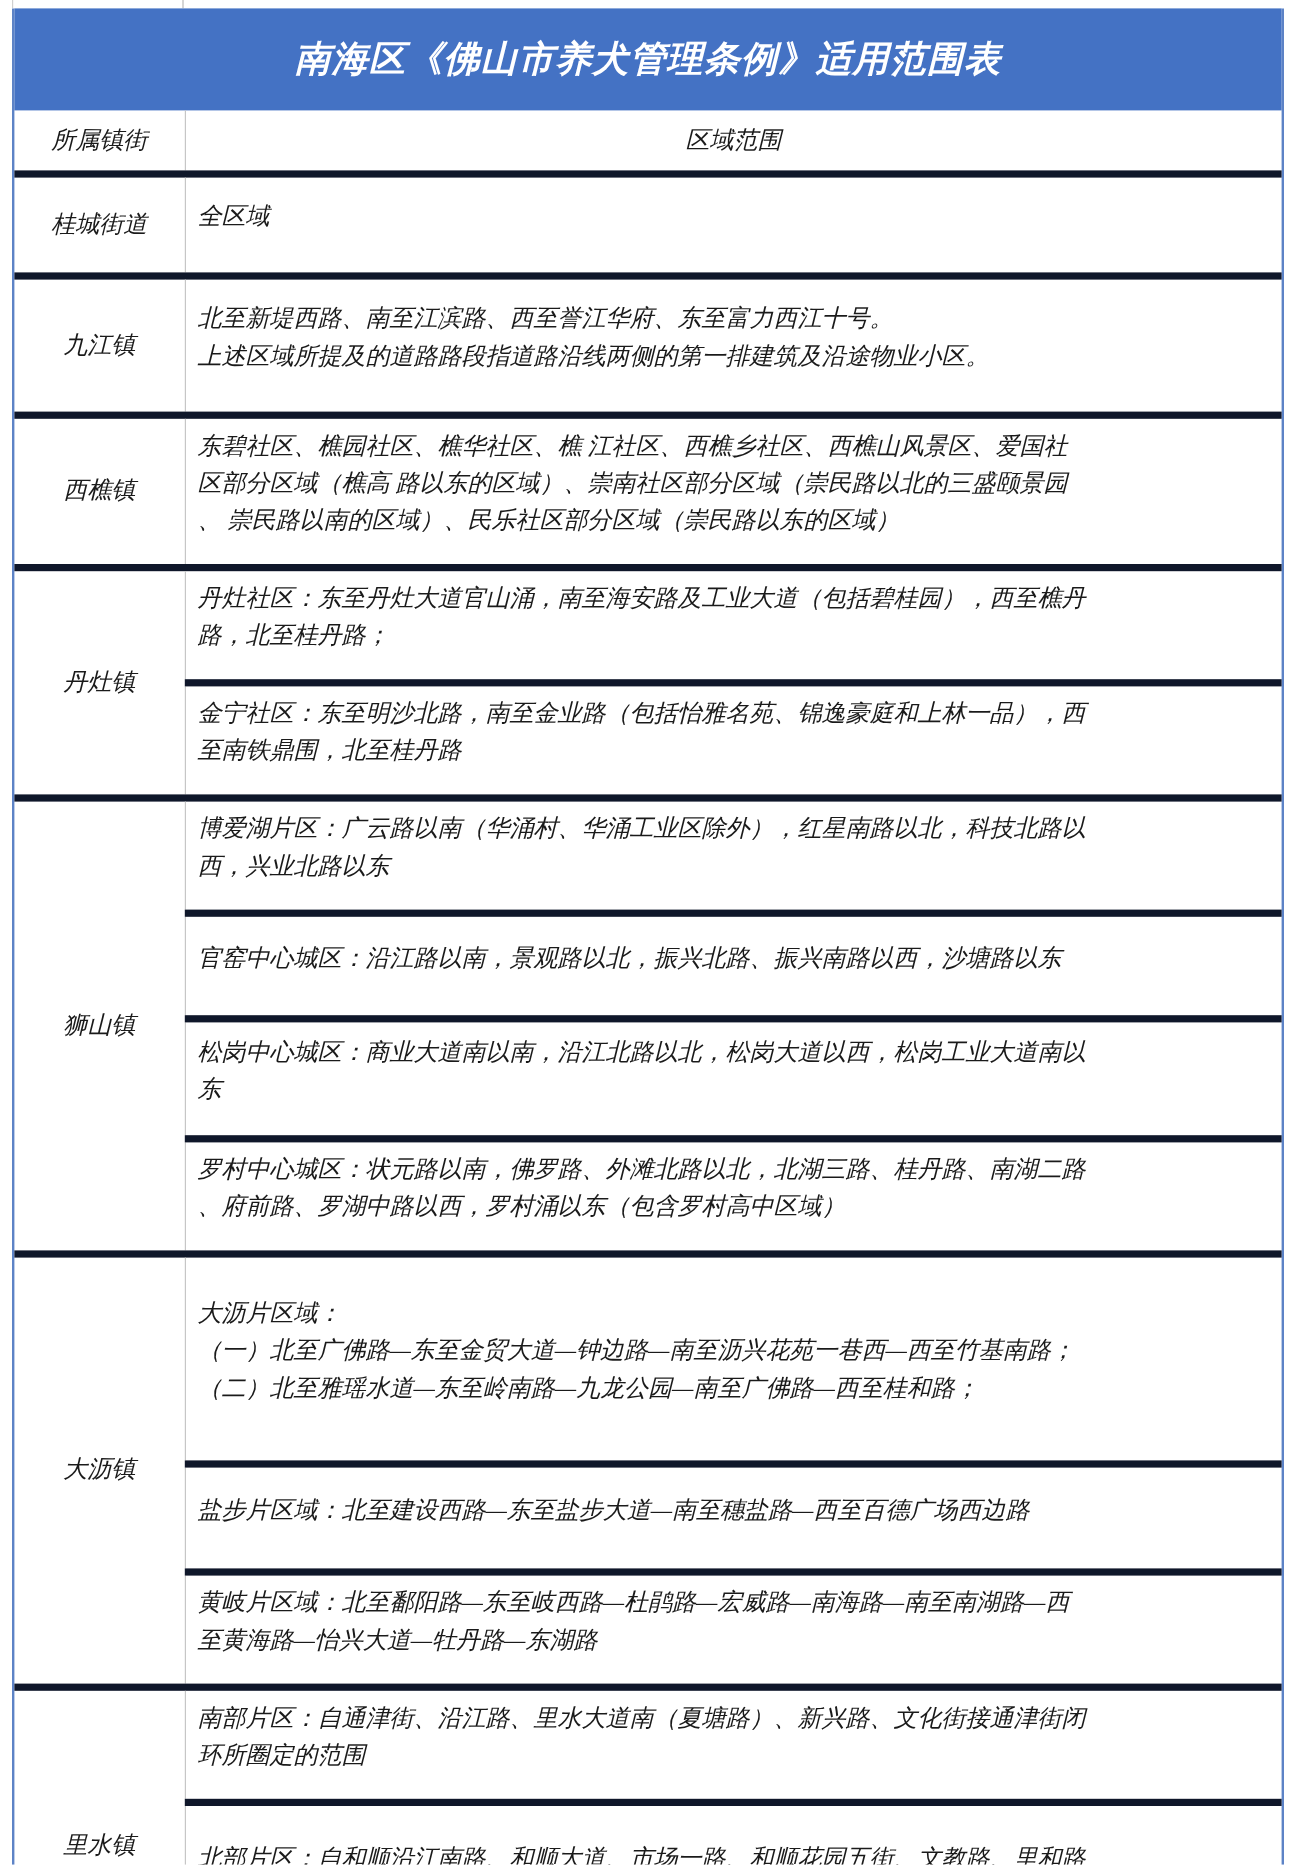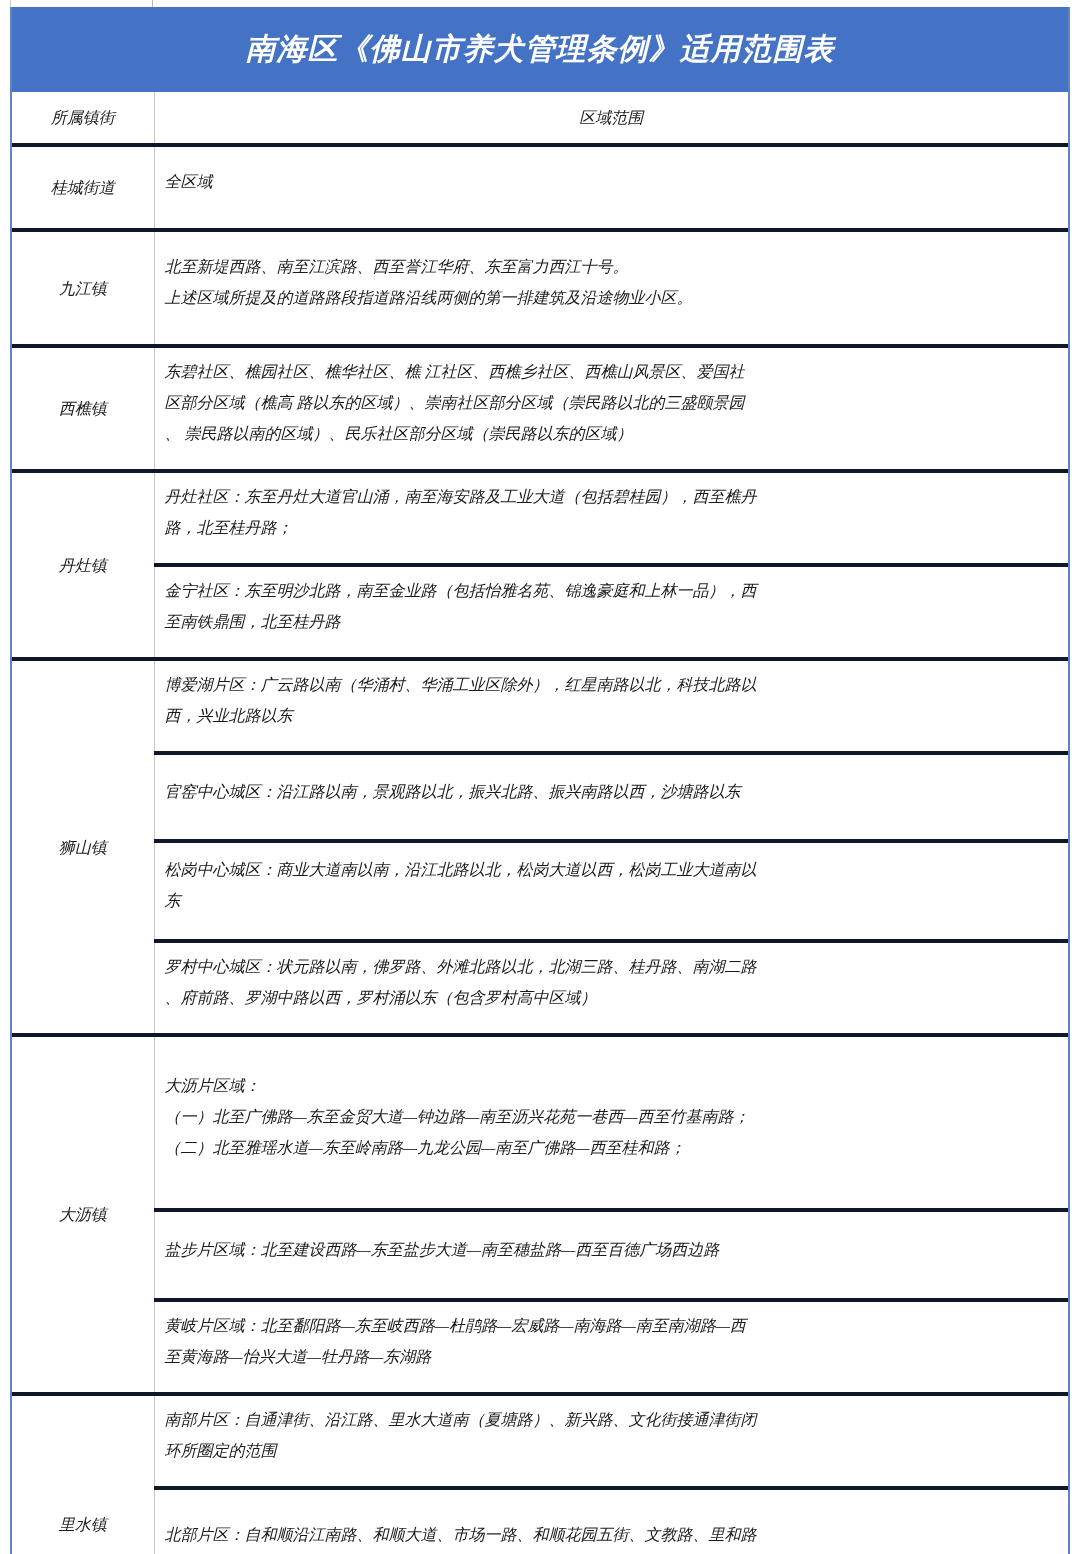--- a/index.html
+++ b/index.html
@@ -65,40 +65,40 @@
   }
   table.scope-table {
     width: 100%;
     border-collapse: collapse;
     table-layout: fixed;
   }
   col.town-col { width: 142px; }
   .scope-table th,
   .scope-table td {
     vertical-align: middle;
-    font-size: 16px;
+    font-size: 20px;
     line-height: 31px;
     font-weight: normal;
     box-sizing: border-box;
   }
   tr.header-row { height: 53px; }
   th.town-head, td.town-cell {
     text-align: center;
     border-right: 1px solid #c6c6c6;
     padding: 0 4px;
   }
   th.area-head { text-align: center; margin-left: 35px; }
   td.area-cell {
     text-align: left;
     padding: 8px 14px 20px 10px;
     white-space: pre-wrap;
     overflow-wrap: break-word;
   }
   tbody.scope-body td {
-    border-top: 4px solid #0f172a;
+    border-top: 6px solid #0f172a;
   }
 </style>
 </head>
 <body>
 
 <div class="sheet">
   <div class="top-sliver">
     <div class="sliver-left-line"></div>
     <div class="sliver-col-line"></div>
   </div>

